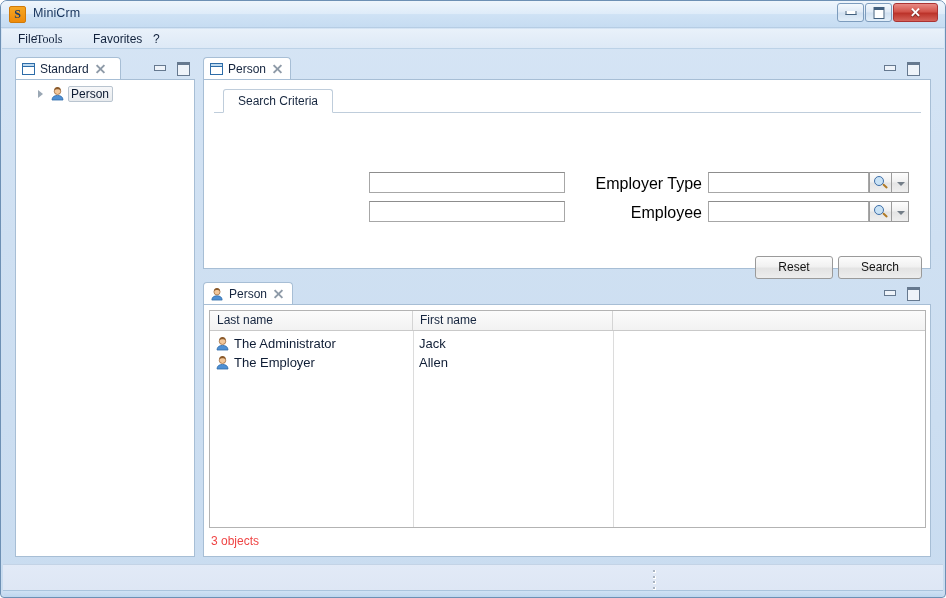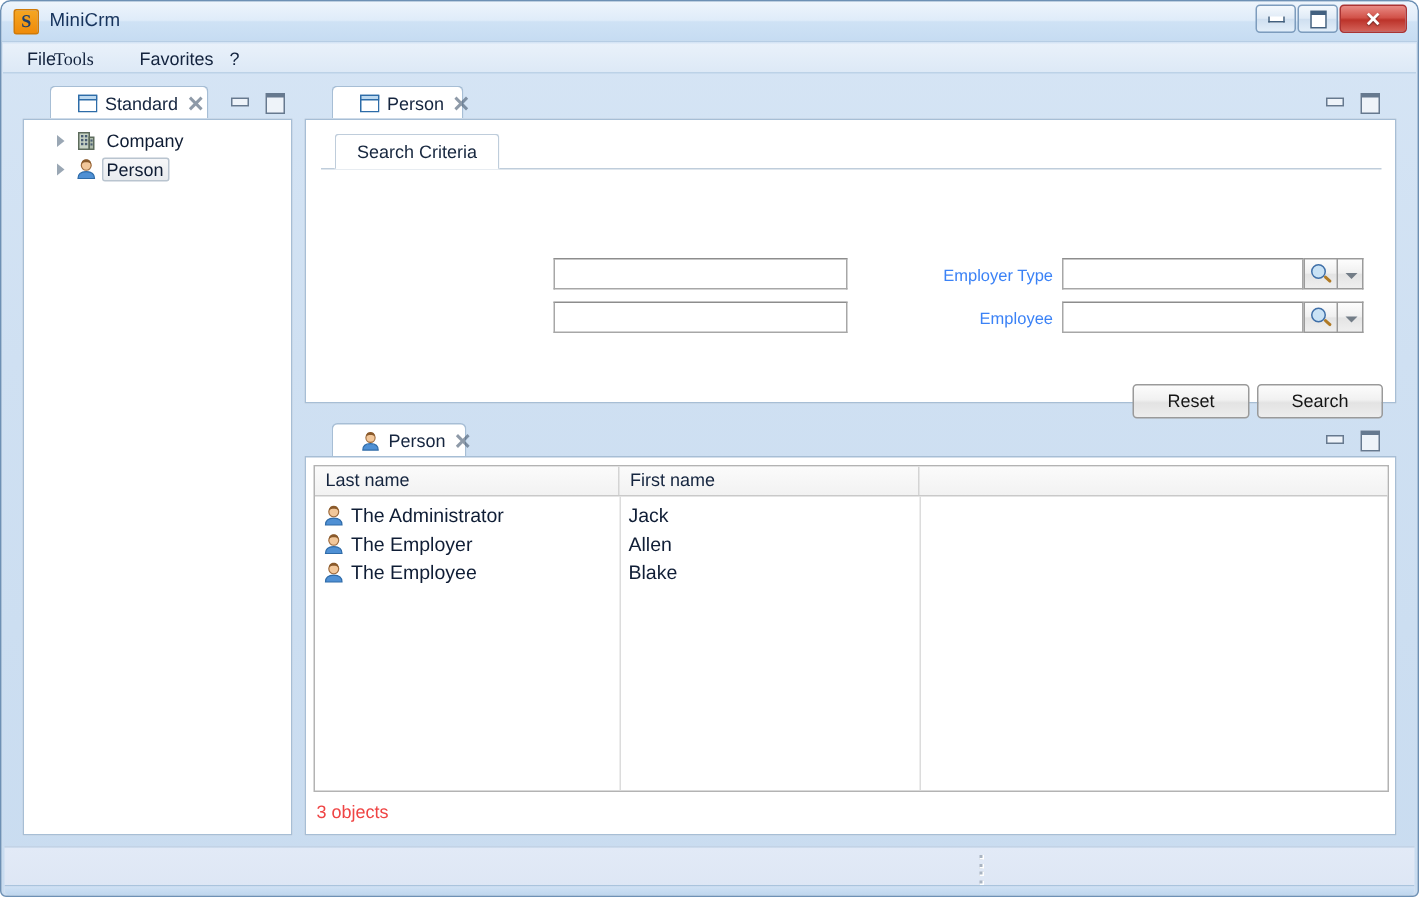--- a/index.html
+++ b/index.html
@@ -102,27 +102,27 @@
     width: 940px; height: 513px;
   }
 
   
   .view-panel { position: absolute; }
   .view-tabarea {
     position: absolute; left: 0; top: 0;
     height: 22px; width: 100%;
   }
   .view-tab {
-    position: absolute; left: 18px; top: 0;
+    position: absolute; left: 0; top: 0;
     height: 22px;
     background: #ffffff;
     border: 1px solid #a7bed5;
     border-bottom: none;
     border-radius: 4px 4px 0 0;
-    padding: 0 8px 0 18px;
+    padding: 0 8px 0 6px;
     display: flex;
     align-items: center;
     gap: 5px;
     white-space: nowrap;
   }
   .view-tab-label { font-size: 12px; color: #15253f; }
   .tab-close {
     width: 12px; height: 12px;
     position: relative;
     opacity: .62;
@@ -211,22 +211,22 @@
     font-size: 12px;
     color: #17273f;
     background: #fff;
     border: 1px solid #bfcddb;
     border-bottom: 1px solid #fff;
     border-radius: 3px 3px 0 0;
   }
 
   .form-label {
     position: absolute;
-    font-size: 11px;
-    color: #3b82f6;
+    font-size: 16px;
+    color: #000000;
     text-align: right;
     height: 16px; line-height: 16px;
   }
   .text-input {
     position: absolute;
     height: 21px;
     background: #fff;
     border: 1px solid #a7a7a7;
     border-top-color: #8d8d8d;
     font-size: 12px;
@@ -398,38 +398,20 @@
           <span class="tab-close"></span>
         </div>
         <div class="view-ctrls">
           <span class="ctrl-min"></span>
           <span class="ctrl-max"></span>
         </div>
       </div>
       <div class="view-body">
         <div id="tree-root">
 
-          <div class="tree-row">
-            <span class="tree-arrow"></span>
-            <span class="icon-slot icon-company">
-              <svg width="15" height="15" viewBox="0 0 15 15" aria-hidden="true">
-                <rect x="2.5" y="2.5" width="7" height="11" fill="#c8d4c5" stroke="#5d6b5c"></rect>
-                <rect x="9.5" y="5.5" width="3" height="8" fill="#aebbaa" stroke="#5d6b5c"></rect>
-                <rect x="4" y="4" width="1.6" height="1.6" fill="#4a5d73"></rect>
-                <rect x="6.6" y="4" width="1.6" height="1.6" fill="#4a5d73"></rect>
-                <rect x="4" y="6.6" width="1.6" height="1.6" fill="#4a5d73"></rect>
-                <rect x="6.6" y="6.6" width="1.6" height="1.6" fill="#4a5d73"></rect>
-                <rect x="4" y="9.2" width="1.6" height="1.6" fill="#4a5d73"></rect>
-                <rect x="6.6" y="9.2" width="1.6" height="1.6" fill="#4a5d73"></rect>
-                <rect x="10.3" y="7" width="1.4" height="1.4" fill="#4a5d73"></rect>
-                <rect x="10.3" y="9.6" width="1.4" height="1.4" fill="#4a5d73"></rect>
-              </svg>
-            </span>
-            <span class="tree-label">Company</span>
-          </div>
 
           <div class="tree-row selected">
             <span class="tree-arrow"></span>
             <span class="icon-slot icon-person">
               <svg width="15" height="15" viewBox="0 0 15 15" aria-hidden="true">
                 <path d="M2 14 c0-3.2 2.4-4.6 5.5-4.6 S13 10.8 13 14 Z" fill="#4f90d4" stroke="#2f6ba8" stroke-width="0.8"></path>
                 <circle cx="7.5" cy="5.2" r="3.3" fill="#f2c79a" stroke="#9e6b3d" stroke-width="0.8"></circle>
                 <path d="M4.3 4.3 c0-2.2 1.4-3.2 3.2-3.2 s3.2 1 3.2 3.2 c-1.1-0.9-2-1.1-3.2-1.1 s-2.1 0.2-3.2 1.1 Z" fill="#8a5a2b"></path>
               </svg>
             </span>
@@ -540,31 +522,20 @@
               <svg width="15" height="15" viewBox="0 0 15 15" aria-hidden="true">
                 <path d="M2 14 c0-3.2 2.4-4.6 5.5-4.6 S13 10.8 13 14 Z" fill="#4f90d4" stroke="#2f6ba8" stroke-width="0.8"></path>
                 <circle cx="7.5" cy="5.2" r="3.3" fill="#f2c79a" stroke="#9e6b3d" stroke-width="0.8"></circle>
                 <path d="M4.3 4.3 c0-2.2 1.4-3.2 3.2-3.2 s3.2 1 3.2 3.2 c-1.1-0.9-2-1.1-3.2-1.1 s-2.1 0.2-3.2 1.1 Z" fill="#8a5a2b"></path>
               </svg>
             </span>
             <span class="td" style="left:24px;">The Employer</span>
             <span class="td" style="left:209px;">Allen</span>
           </div>
 
-          <div class="tr">
-            <span class="td" style="left:5px; top:2px; width:16px;">
-              <svg width="15" height="15" viewBox="0 0 15 15" aria-hidden="true">
-                <path d="M2 14 c0-3.2 2.4-4.6 5.5-4.6 S13 10.8 13 14 Z" fill="#4f90d4" stroke="#2f6ba8" stroke-width="0.8"></path>
-                <circle cx="7.5" cy="5.2" r="3.3" fill="#f2c79a" stroke="#9e6b3d" stroke-width="0.8"></circle>
-                <path d="M4.3 4.3 c0-2.2 1.4-3.2 3.2-3.2 s3.2 1 3.2 3.2 c-1.1-0.9-2-1.1-3.2-1.1 s-2.1 0.2-3.2 1.1 Z" fill="#8a5a2b"></path>
-              </svg>
-            </span>
-            <span class="td" style="left:24px;">The Employee</span>
-            <span class="td" style="left:209px;">Blake</span>
-          </div>
         </div>
 
         <div id="status-text">3 objects</div>
       </div>
     </div>
 
   </div>
 
   <div id="bottom-bar">
     <div id="grip">

